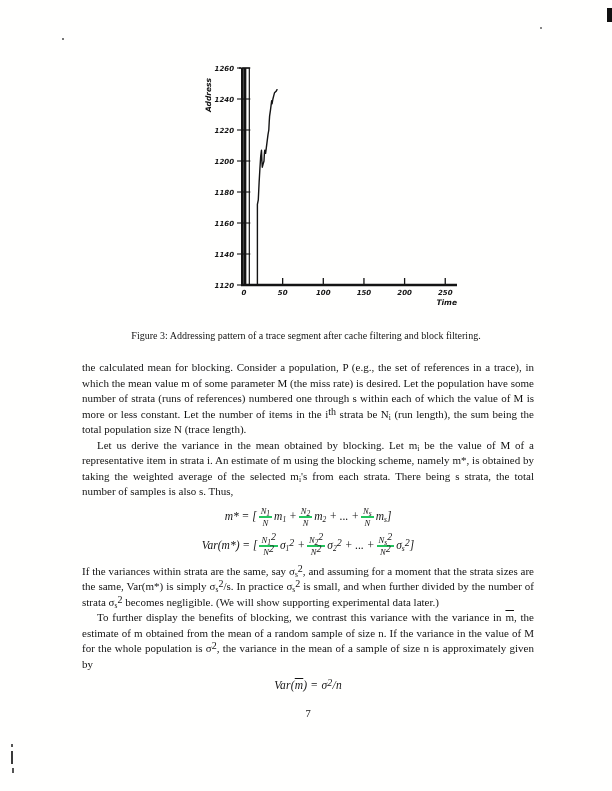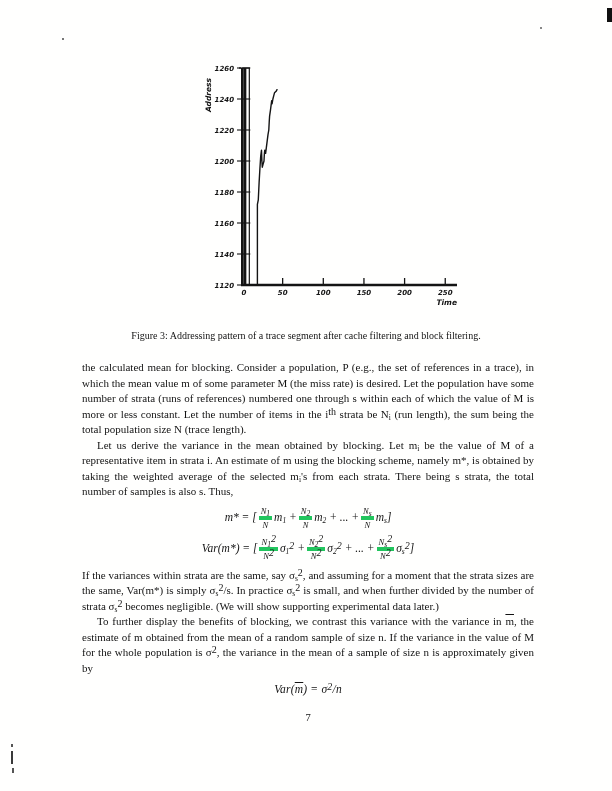--- a/index.html
+++ b/index.html
@@ -62,21 +62,21 @@
     vertical-align: middle;
     margin: 0 1px;
     line-height: 0;
   }
   .frac .fnum, .frac .fden {
     display: block;
     font-size: 8.5px;
     line-height: 10px;
     padding: 0 2px;
   }
-  .frac .fnum { border-bottom: 4px solid #22c55e; }
+  .frac .fnum { border-bottom: 2px solid #22c55e; }
   .eq-simple { letter-spacing: 0.2px; }
   .page-number {
     text-align: center;
     font-style: normal;
     font-size: 10.5px;
     margin-top: 12px;
   }
   
   .artifact { position: absolute; background: #101010; }
   .art-corner { right: 0; top: 8px; width: 5px; height: 14px; }

